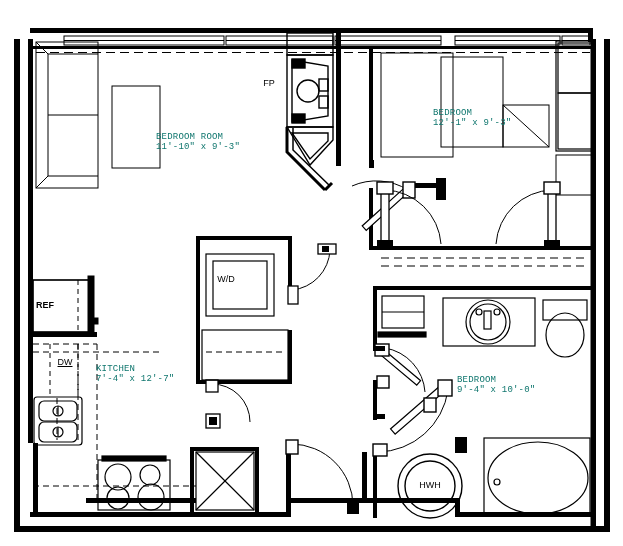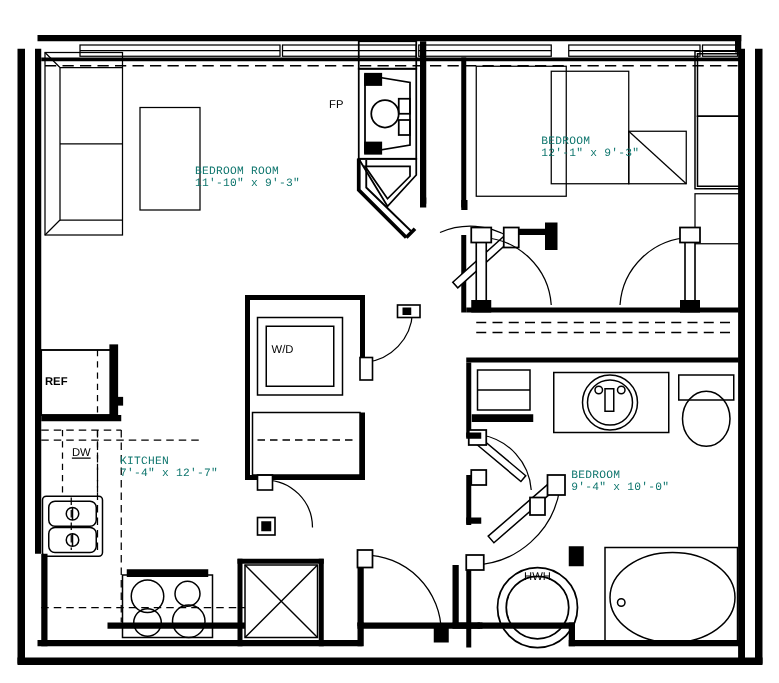--- a/index.html
+++ b/index.html
@@ -377,15 +377,15 @@
   </div>
 
   <div class="appl-label" style="left:258px; top:78px; width:22px;">FP</div>
 
   <div class="appl-label" style="left:30px; top:300px; width:30px;font-weight:bold;">REF</div>
 
   <div class="appl-label" style="left:51px; top:357px; width:28px;text-decoration:underline;">DW</div>
 
   <div class="appl-label" style="left:210px; top:274px; width:32px;">W/D</div>
 
-  <div class="appl-label" style="left:412px; top:456px; width:36px;">HWH</div>
+  <div class="appl-label" style="left:412px; top:480px; width:36px;">HWH</div>
 
 </div>
 
 </body></html>

